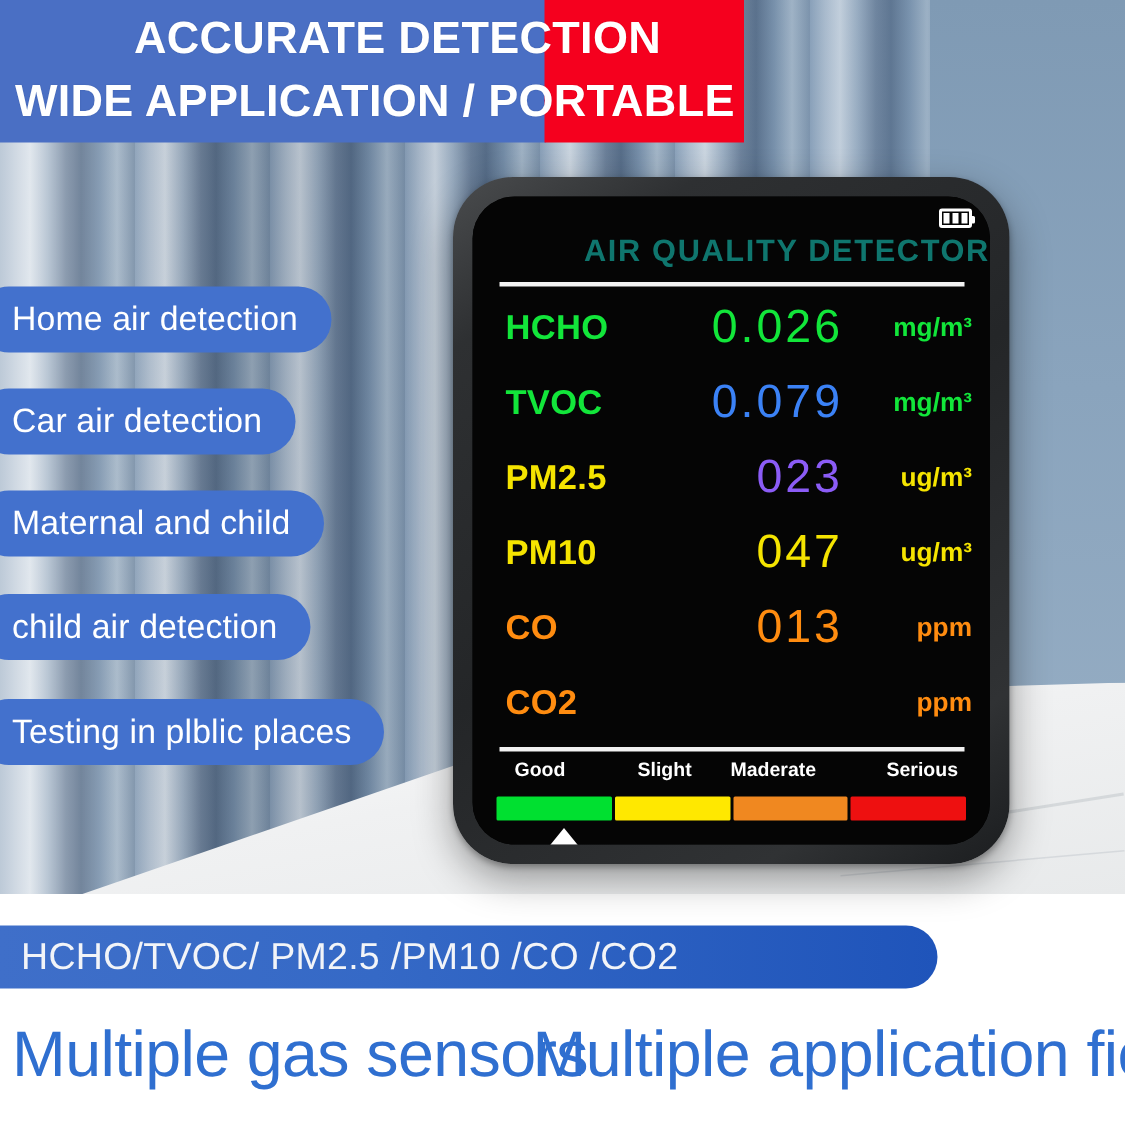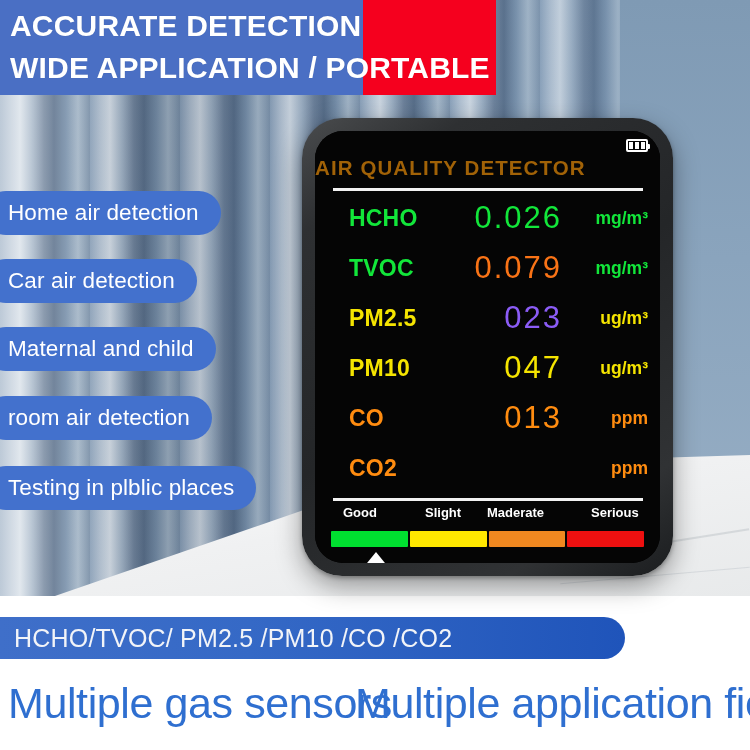--- a/index.html
+++ b/index.html
@@ -66,21 +66,21 @@
   }
   .top-red{
     position:absolute;left:363px;top:0;width:133px;height:95px;background:#f5001e;
   }
   .top-text{
     position:absolute;left:0;top:0;width:520px;height:95px;
     color:#ffffff;font-weight:bold;letter-spacing:.2px;
     font-size:30px;line-height:42px;padding:5px 0 0 10px;box-sizing:border-box;
     text-shadow:0 0 1px rgba(0,0,0,.15);
   }
-  .top-text .l1{display:block;}
+  .top-text .l1{display:block;text-align:center;}
   .top-text .l2{display:block;}
 
   
   .pill{
     position:absolute;left:-16px;
     background:#4371cd;
     color:#ffffff;
     border-radius:22px;
     font-size:22.5px;
     line-height:44px;
@@ -116,34 +116,34 @@
     position:absolute;right:12px;top:8px;width:22px;height:13px;
     border:2px solid #ffffff;border-radius:2px;box-sizing:border-box;
     padding:1px;display:flex;gap:1.5px;align-items:stretch;
   }
   .battery:after{
     content:"";position:absolute;right:-4px;top:3px;width:2px;height:5px;background:#fff;border-radius:0 1px 1px 0;
   }
   .battery i{display:block;flex:1;background:#ffffff;}
 
   .screen-title{
-    position:absolute;left:0;top:25px;width:345px;text-align:left;
-    color:#a16207;font-size:20.5px;font-weight:bold;letter-spacing:1.1px;
+    position:absolute;left:0;top:25px;width:345px;text-align:right;
+    color:#0f766e;font-size:20.5px;font-weight:bold;letter-spacing:1.1px;
   }
   .rule-top{
     position:absolute;left:18px;top:57px;width:310px;height:2.5px;background:#f2f2f2;
   }
   .rows{
     position:absolute;left:0;top:62px;width:345px;
   }
   .row{
     position:relative;height:50px;display:flex;align-items:center;
   }
   .row .label{
-    position:absolute;left:34px;font-size:23px;font-weight:bold;letter-spacing:.2px;text-align:right;
+    position:absolute;left:22px;font-size:23px;font-weight:bold;letter-spacing:.2px;text-align:right;
   }
   .row .value{
     position:absolute;right:98px;font-size:31px;font-weight:normal;letter-spacing:2px;
     font-family:Liberation Sans, sans-serif;
     text-align:right;
   }
   .row .unit{
     position:absolute;right:12px;font-size:17.5px;font-weight:bold;letter-spacing:0px;
   }
   .c-green{color:#12e63a;}
@@ -204,21 +204,21 @@
   <div class="top-blue" style="background: rgb(74, 111, 196);"></div>
   <div class="top-red" style="background: rgb(245, 0, 30);"></div>
   <div class="top-text">
     <span class="l1">ACCURATE DETECTION</span>
     <span class="l2">WIDE APPLICATION / PORTABLE</span>
   </div>
 
   <div class="pill" id="pill0"><span>Home air detection</span></div>
   <div class="pill" id="pill1"><span>Car air detection</span></div>
   <div class="pill" id="pill2"><span>Maternal and child</span></div>
-  <div class="pill" id="pill3"><span>room air detection</span></div>
+  <div class="pill" id="pill3"><span>child air detection</span></div>
   <div class="pill" id="pill4"><span>Testing in plblic places</span></div>
 
   <div class="device">
     <div class="device-inner">
       <div class="screen">
 
         <div class="battery">
           <i></i>
           <i></i>
           <i></i>
@@ -230,21 +230,21 @@
         <div class="rows">
 
           <div class="row">
             <span class="label c-green" style="color: rgb(18, 230, 58);">HCHO</span>
             <span class="value c-green" style="color: rgb(18, 230, 58);">0.026</span>
             <span class="unit c-green" style="color: rgb(18, 230, 58);">mg/m³</span>
           </div>
 
           <div class="row">
             <span class="label c-green" style="color: rgb(18, 230, 58);">TVOC</span>
-            <span class="value c-green" style="color: #f97316;">0.079</span>
+            <span class="value c-green" style="color: #3b82f6;">0.079</span>
             <span class="unit c-green" style="color: rgb(18, 230, 58);">mg/m³</span>
           </div>
 
           <div class="row">
             <span class="label c-yellow" style="color: rgb(245, 228, 0);">PM2.5</span>
             <span class="value c-yellow" style="color: #8b5cf6;">023</span>
             <span class="unit c-yellow" style="color: rgb(245, 228, 0);">ug/m³</span>
           </div>
 
           <div class="row">

